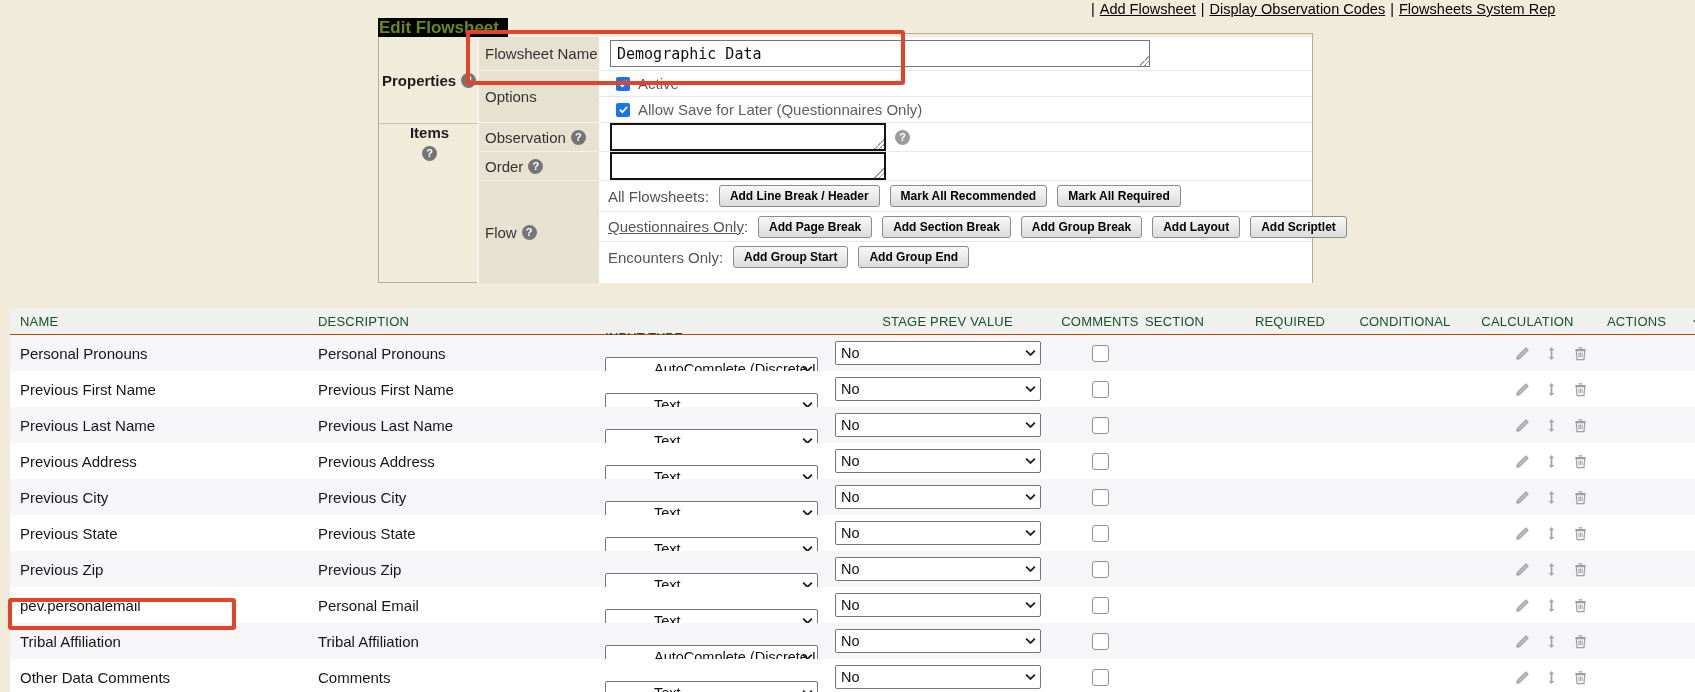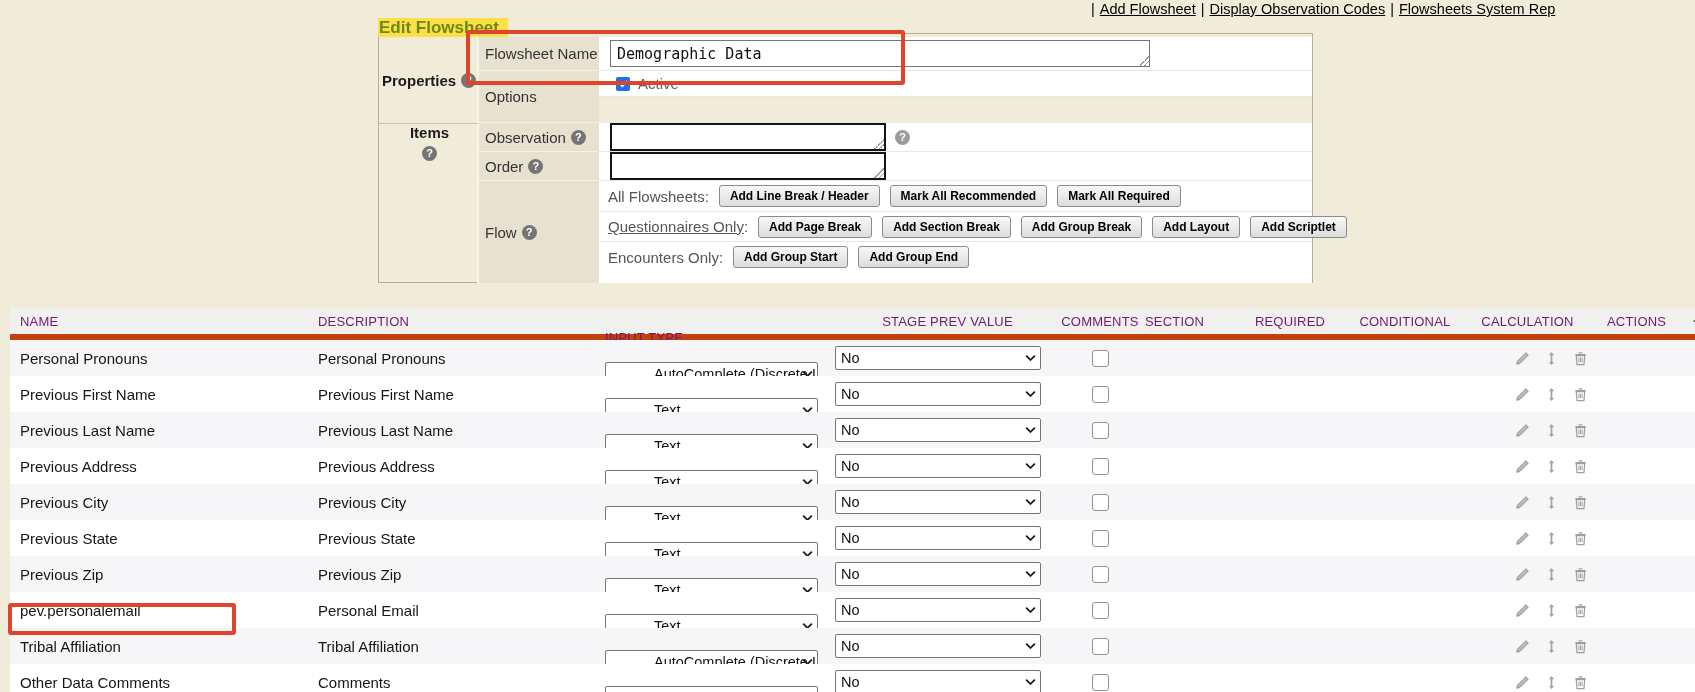--- a/index.html
+++ b/index.html
@@ -7,21 +7,21 @@
     width:1695px;height:692px;position:relative;overflow:hidden;
     background:#f1ecda;font-family:"Liberation Sans",sans-serif;
   }
   
   .topnav{position:absolute;left:1090px;top:1px;white-space:nowrap;font-size:14.5px;color:#000;}
   .topnav a{color:#000;text-decoration:underline;cursor:pointer;margin:0 4px;}
   .topnav .sep{margin:0 1px;}
   
   .panel{position:absolute;left:378px;top:33px;width:935px;height:250px;box-sizing:border-box;
     border:1px solid #b3ae9f;background:#f1ecda;}
-  .legend{position:absolute;top:-16px;left:-1px;padding:0 9px 0 1px;background:#fde047;
+  .legend{position:absolute;top:-16px;left:-1px;padding:0 9px 0 1px;background:#000000;
     font-size:17px;font-weight:bold;color:#6b8a14;line-height:19px;}
   .grid{display:grid;grid-template-columns:100px 120px 713px;
     grid-template-rows:34px 26px 26px 29px 29px 31px 30px 41px;margin-top:3px;}
   .gl1{grid-column:1;display:flex;align-items:center;padding-left:3px;gap:5px;
     font-weight:bold;font-size:15px;color:#1c1c1c;border-right:2px solid #f7f4ea;}
   .props{grid-row:1/4;}
   .items{grid-row:4/9;border-top:1px solid #c9c4b2;flex-direction:column;}
   .gl2{grid-column:2;background:#e7e2d0;display:flex;align-items:center;padding-left:6px;gap:5px;
     font-size:15px;color:#333;border-bottom:1px solid #f4f1e6;}
   .l-name{grid-row:1;}.l-options{grid-row:2/4;}.l-obs{grid-row:4;}.l-order{grid-row:5;}
@@ -49,22 +49,22 @@
   .btn{font-family:"Liberation Sans",sans-serif;font-size:12px;font-weight:bold;color:#000;
     background:linear-gradient(#f8f8f8,#dcdcdc);border:1px solid #8c8c8c;border-radius:3px;
     padding:3px 10px;margin-right:10px;white-space:nowrap;cursor:pointer;}
   
   .redbox1{position:absolute;left:466px;top:30px;width:431px;height:47px;
     border:4px solid #e0442b;border-radius:3px;z-index:9;pointer-events:none;}
   .redbox2{position:absolute;left:-2px;top:1px;width:228px;height:32px;
     border:4px solid #e0442b;border-radius:3px;z-index:9;pointer-events:none;box-sizing:border-box;}
   
   .tbl{position:absolute;left:10px;top:308px;width:1685px;}
-  .thead{display:flex;height:26px;background:#f0f0ee;color:#701a75;font-size:13px;
-    letter-spacing:.2px;align-items:center;border-bottom:6px solid #c2410c;position:relative;}
+  .thead{display:flex;height:26px;background:#f0f0ee;color:#14532d;font-size:13px;
+    letter-spacing:.2px;align-items:center;border-bottom:1px solid #c2410c;position:relative;}
   .trow{display:flex;height:36px;align-items:center;position:relative;font-size:15px;color:#161616;}
   .odd{background:#f6f6f8;}
   .even{background:#ffffff;}
   .c{box-sizing:border-box;flex:none;}
   .w-name{width:290px;padding-left:10px;}
   .w-desc{width:285px;padding-left:18px;}
   .w-input{width:250px;padding-left:20px;margin-top:32px;}
   .w-stage{width:225px;}
   .w-com{width:80px;display:flex;justify-content:center;}
   .w-sec{width:100px;padding-left:5px;}
@@ -131,20 +131,28 @@
     </div>
 
     <div class="gc r2">
       <span class="cbx">
         <svg viewBox="0 0 12 12" width="11" height="11">
             <path d="M2 6.2L4.8 9 10 3.2" fill="none" stroke="#fff" stroke-width="2"></path>
           </svg>
       </span>
       <span class="optlab">Active</span>
     </div>
+    <div class="gc r3">
+      <span class="cbx">
+        <svg viewBox="0 0 12 12" width="11" height="11">
+            <path d="M2 6.2L4.8 9 10 3.2" fill="none" stroke="#fff" stroke-width="2"></path>
+          </svg>
+      </span>
+      <span class="optlab">Allow Save for Later (Questionnaires Only)</span>
+    </div>
 
     <div class="gc r4">
       <div class="ta">
         <span></span>
         <span class="grip"></span>
       </div>
       <span class="help light">?</span>
     </div>
     <div class="gc r5">
       <div class="ta">

